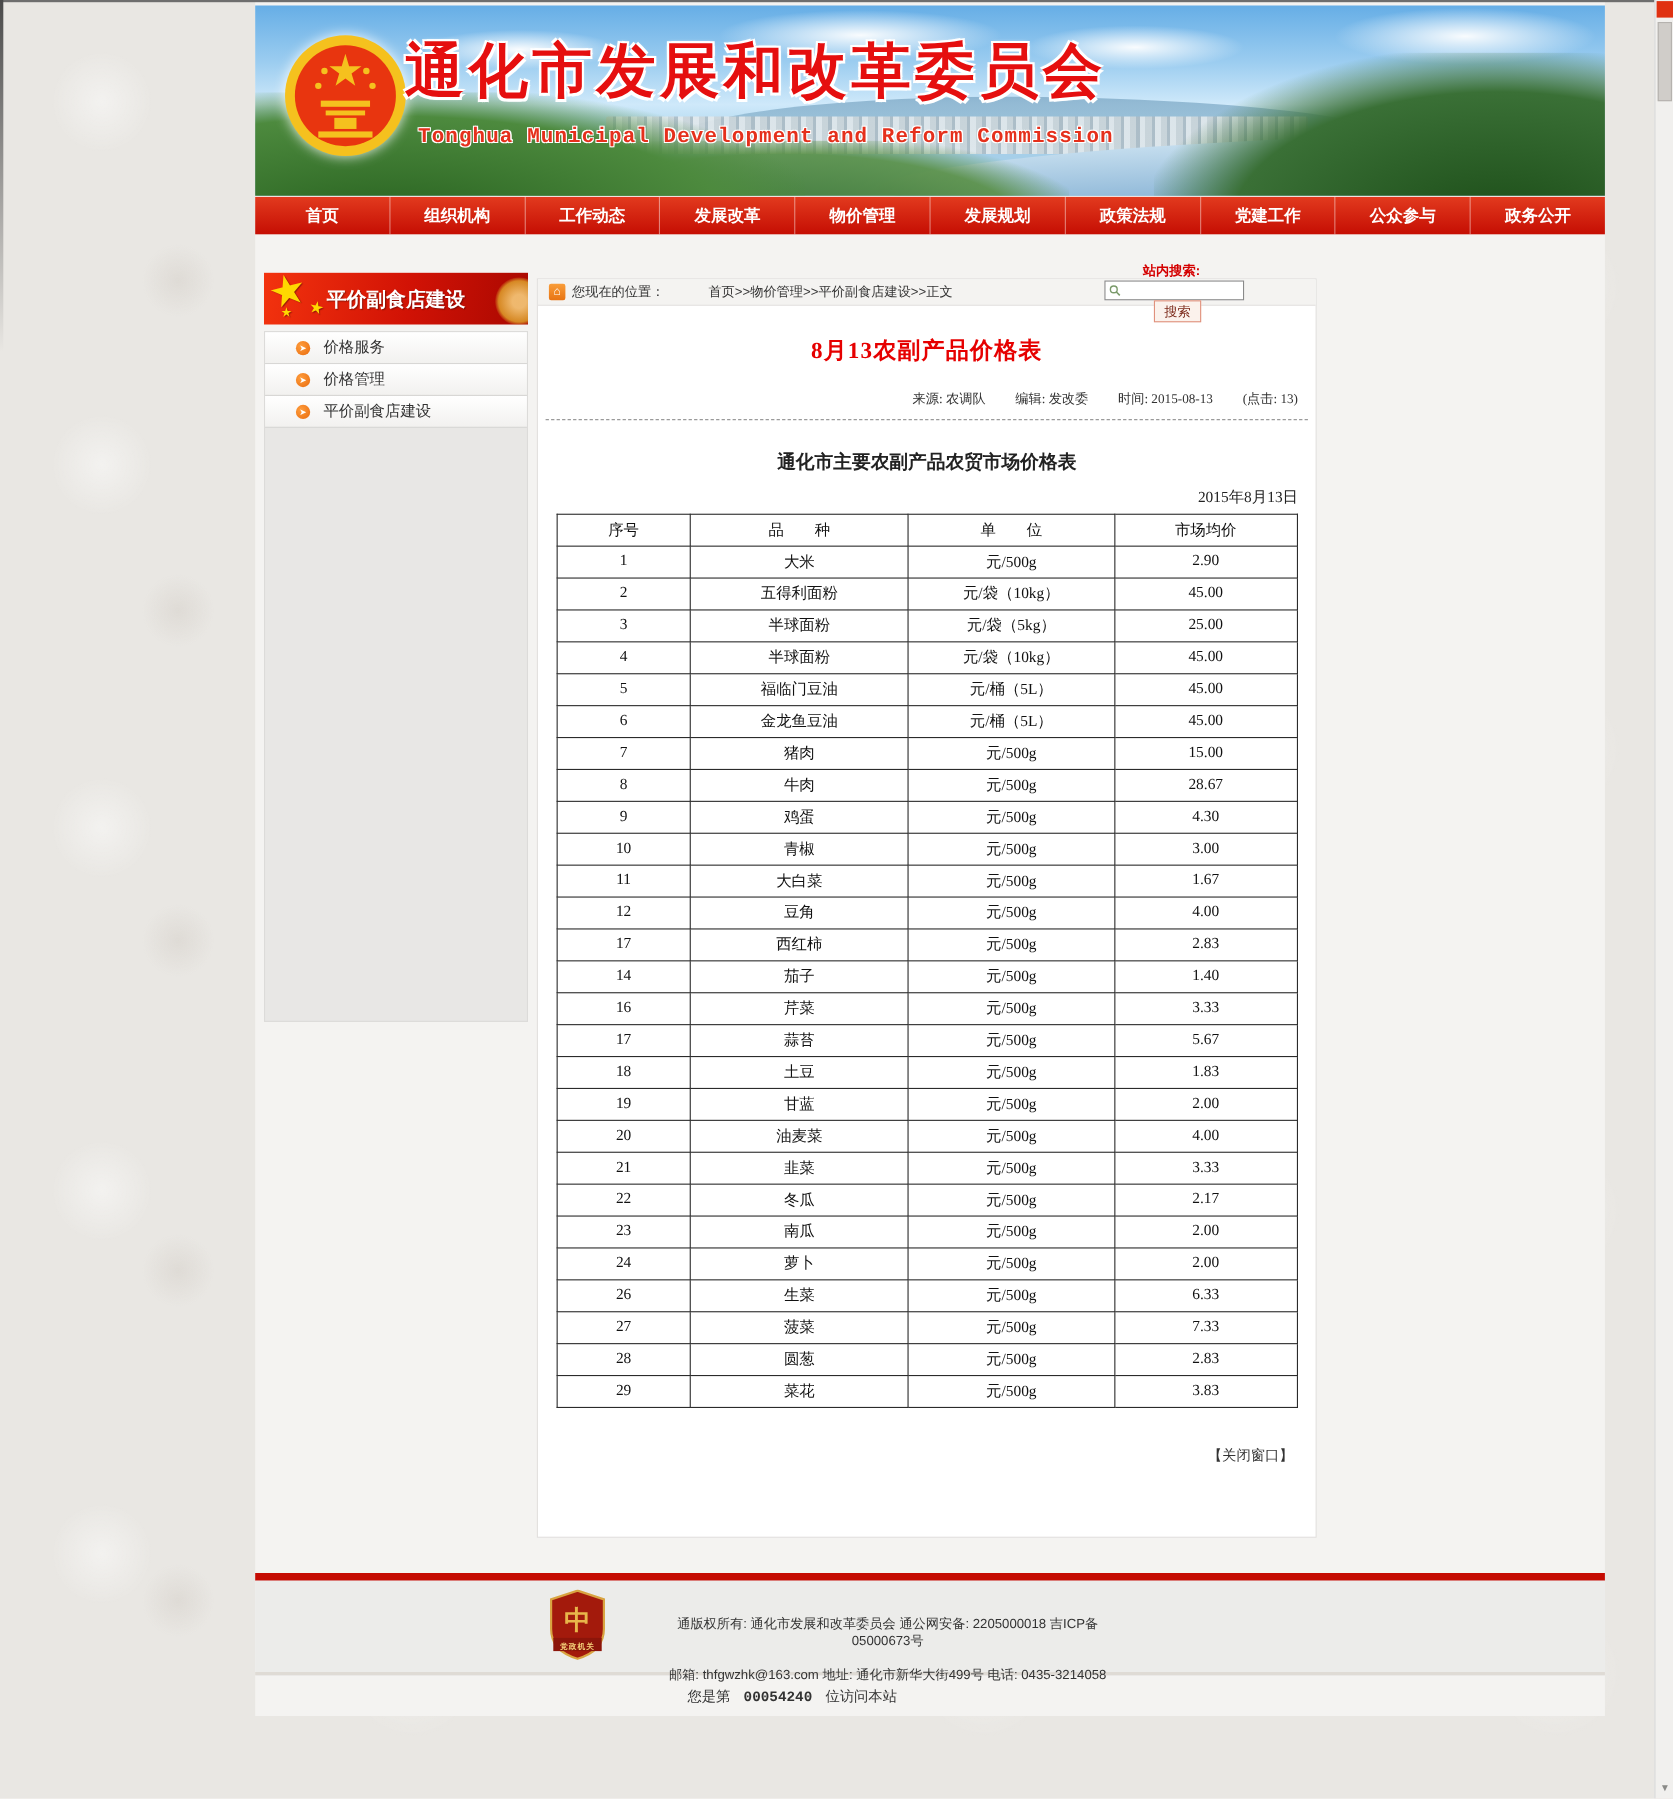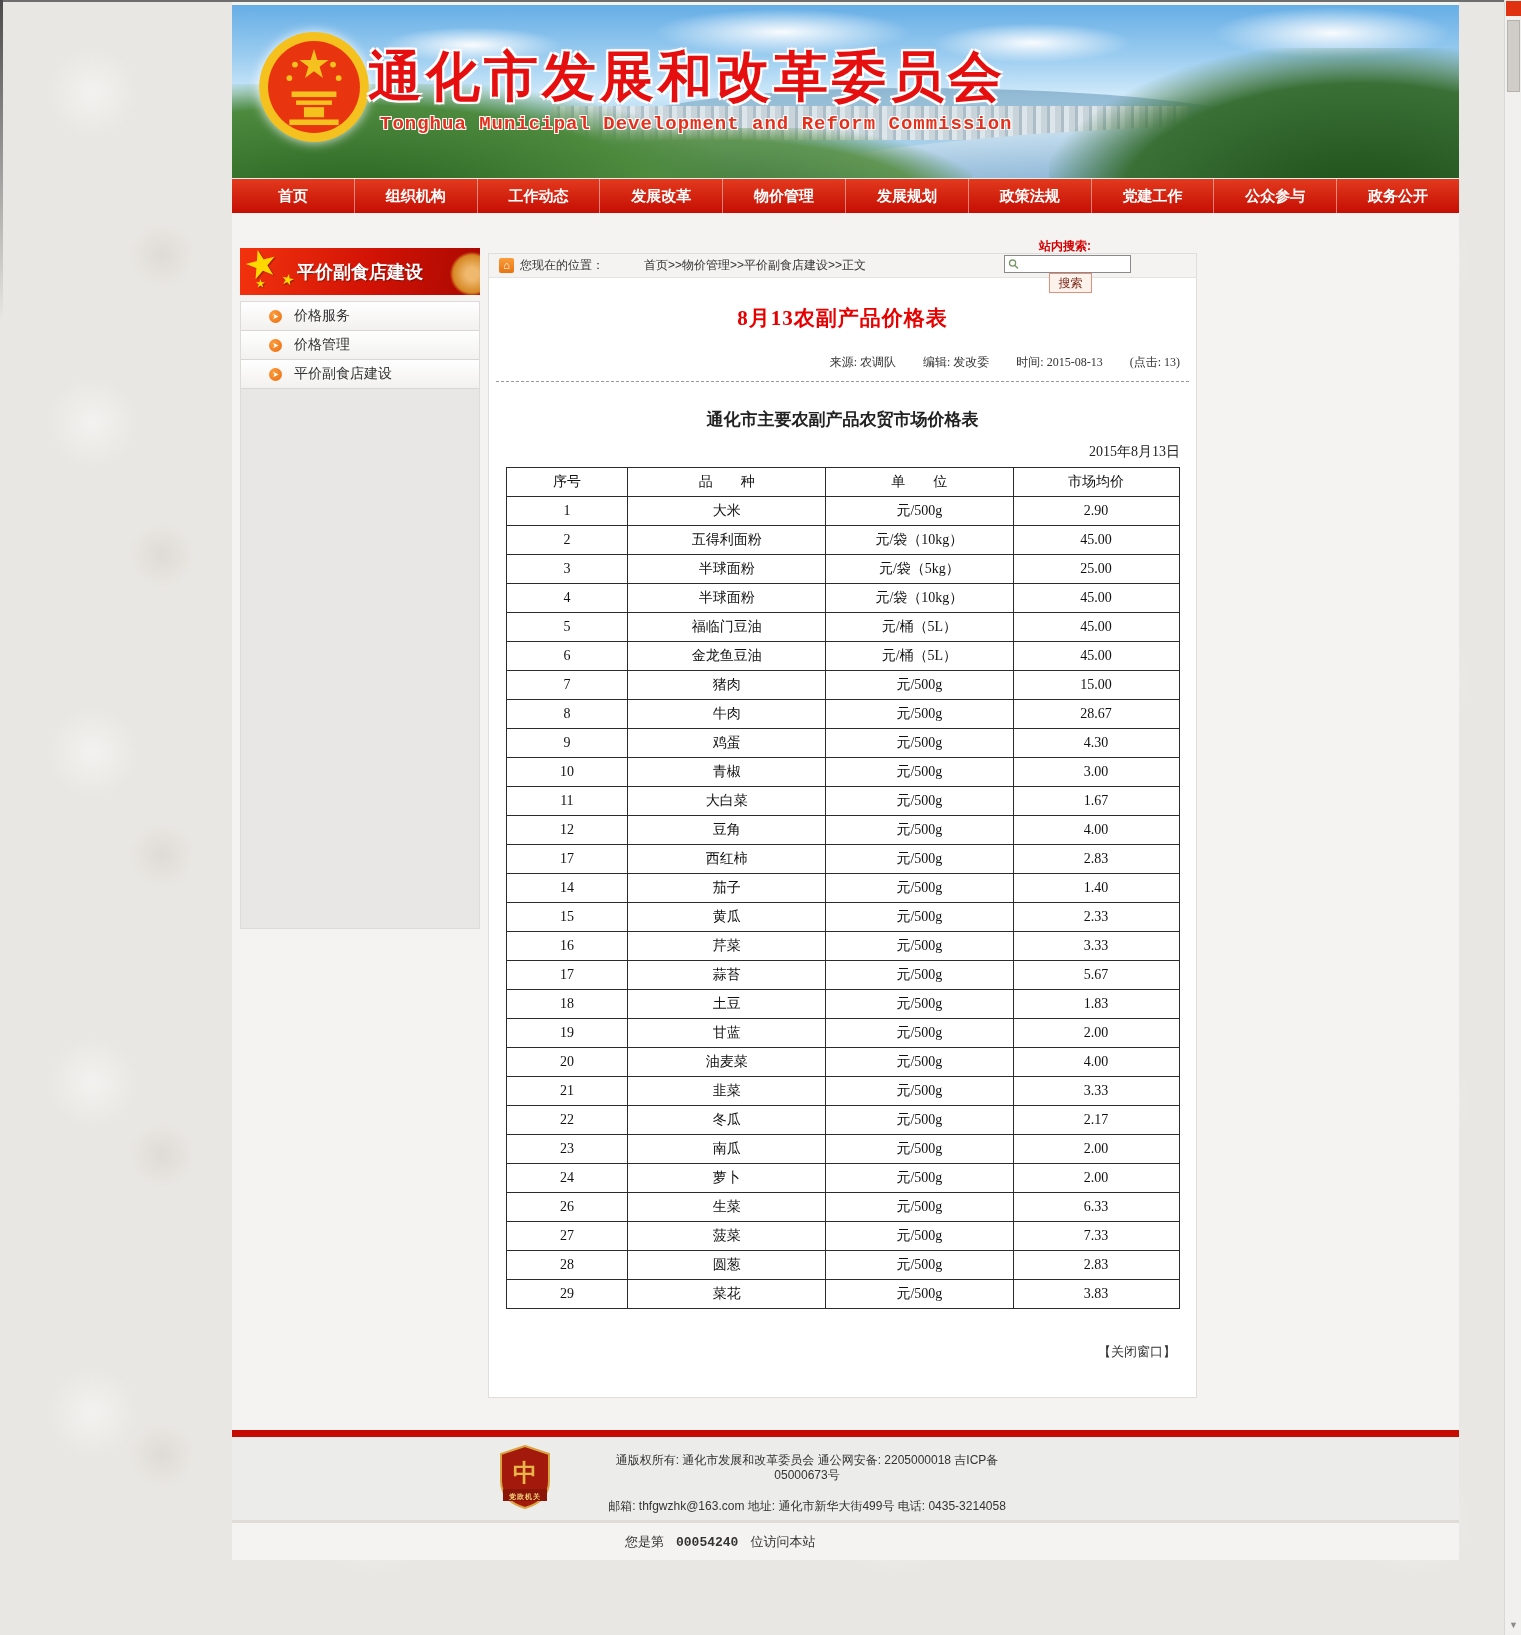--- a/index.html
+++ b/index.html
@@ -34,21 +34,21 @@
     background:repeating-linear-gradient(90deg,#cdd6da 0 6px,#aebdc6 6px 9px,#e3e9ec 9px 14px); }
   .river{ position:absolute; bottom:2px; left:46%; width:56%; height:48px; transform:rotate(-3deg);
     background:linear-gradient(#c4ddee,#8fb8d8); border-radius:50% 40% 30% 60%/60% 50% 40% 50%; }
   .hill-left{ position:absolute; left:-60px; bottom:-26px; width:560px; height:120px;
     background:radial-gradient(ellipse at 32% 100%, #27611f, #4d8a3e 58%, rgba(77,138,62,0) 75%); }
   .hill-right{ position:absolute; right:-50px; bottom:-30px; width:460px; height:160px;
     background:radial-gradient(ellipse at 68% 100%, #1b4c17, #3a7036 55%, rgba(58,112,54,0) 74%); }
   .hill-mid{ position:absolute; left:220px; bottom:-30px; width:520px; height:80px; opacity:.9;
     background:radial-gradient(ellipse at 50% 100%, #2f6b27, #588f44 60%, rgba(88,143,68,0) 78%); }
   .emblem{ position:absolute; left:26px; top:26px; filter:drop-shadow(0 0 6px rgba(255,255,255,.9)); }
-  .banner-title{ position:absolute; left:136px; top:36px; font-family:"Liberation Serif",serif;
+  .banner-title{ position:absolute; left:136px; top:24px; font-family:"Liberation Serif",serif;
     font-size:54px; font-weight:bold; letter-spacing:4px; color:#e50f0f;
     text-shadow:-2px -2px 0 #fff,2px -2px 0 #fff,-2px 2px 0 #fff,2px 2px 0 #fff,0 0 4px #fff; }
   .banner-sub{ position:absolute; left:148px; top:108px; font-family:"Liberation Mono",monospace;
     font-size:19px; font-weight:bold; letter-spacing:1px; color:#e5301c;
     text-shadow:-1px -1px 0 #fff,1px -1px 0 #fff,-1px 1px 0 #fff,1px 1px 0 #fff; }
 
   
   .navbar{ margin-top:1px; height:34px; display:flex; background:linear-gradient(#e23a1e,#c50e03);justify-content:flex-end; }
   .nav-item{ flex:1; display:flex; align-items:center; justify-content:center; color:#fff;
     font-size:15px; font-weight:bold; text-decoration:none; border-left:1px solid rgba(255,255,255,.45); cursor:pointer; }
@@ -102,21 +102,21 @@
 
   
   .footer-redbar{ position:absolute; left:0; top:1430px; width:100%; height:7px; background:#c50b02; }
   .footer{ position:absolute; left:0; top:1437px; width:100%; height:86px; background:#ececea;
     border-bottom:3px solid #dfdbd5; }
   .badge{ position:absolute; left:268px; top:8px; width:50px; height:64px; }
   .badge-label{ position:absolute; left:0; bottom:7px; width:100%; text-align:center;
     color:#f5d27a; font-size:7px; font-weight:bold; letter-spacing:1px; }
   .footer-text{ position:absolute; left:325px; top:16px; width:500px; text-align:center;
     font-size:12px; color:#333; line-height:15px; }
-  .f-line1{ width:432px; margin:0 auto; }
+  .f-line1{ width:432px; margin:16px auto; }
   .f-line2{ margin-top:16px; }
   .counter{ position:absolute; left:393px; top:1533px; font-size:13px; color:#333; }
   .counter .num{ font-family:"Liberation Mono",monospace; font-weight:bold; margin:0 12px; }
 
   
   .scrollbar{ position:absolute; right:0; top:0; width:17px; height:100%; background:#f1f0ee; border-left:1px solid #d8d8d8; z-index:10;}
   .scroll-top{ position:absolute; top:1px; left:1px; width:15px; height:15px; background:#e03111; cursor:pointer; }
   .scroll-thumb{ position:absolute; top:20px; left:2px; width:13px; height:72px; background:#d0cdc9; border:1px solid #b5b2ae; cursor:pointer; }
   .scroll-bottom{ position:absolute; bottom:3px; left:2px; width:13px; height:13px; color:#8a8a88; font-size:9px; line-height:13px; text-align:center; cursor:pointer; }
 </style>
@@ -315,26 +315,20 @@
             <td>元/500g</td>
             <td>2.83</td>
           </tr>
           <tr>
             <td>14</td>
             <td>茄子</td>
             <td>元/500g</td>
             <td>1.40</td>
           </tr>
           <tr>
-            <td>15</td>
-            <td>黄瓜</td>
-            <td>元/500g</td>
-            <td>2.33</td>
-          </tr>
-          <tr>
             <td>16</td>
             <td>芹菜</td>
             <td>元/500g</td>
             <td>3.33</td>
           </tr>
           <tr>
             <td>17</td>
             <td>蒜苔</td>
             <td>元/500g</td>
             <td>5.67</td>

